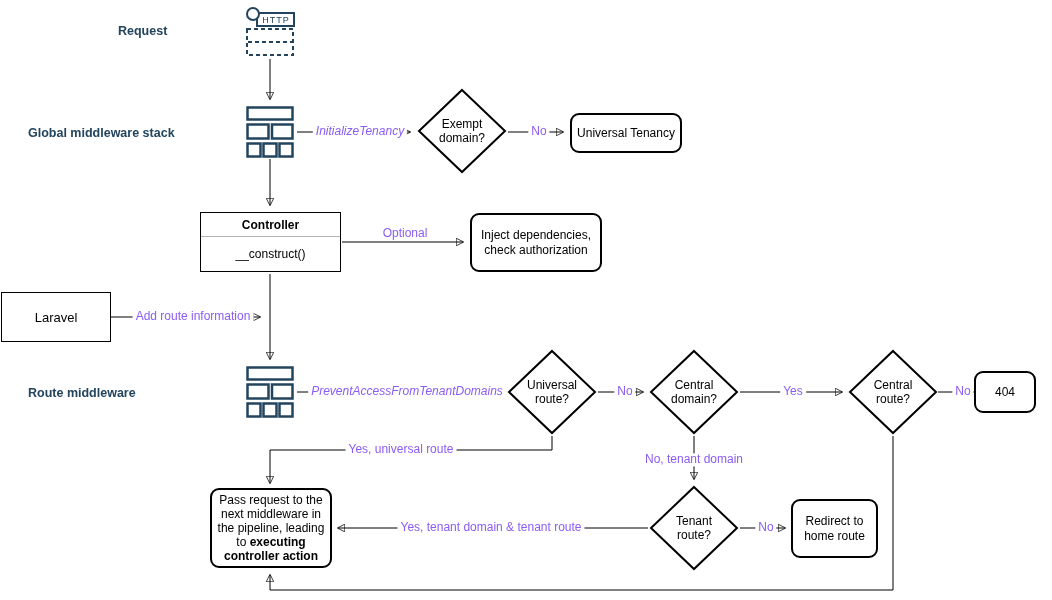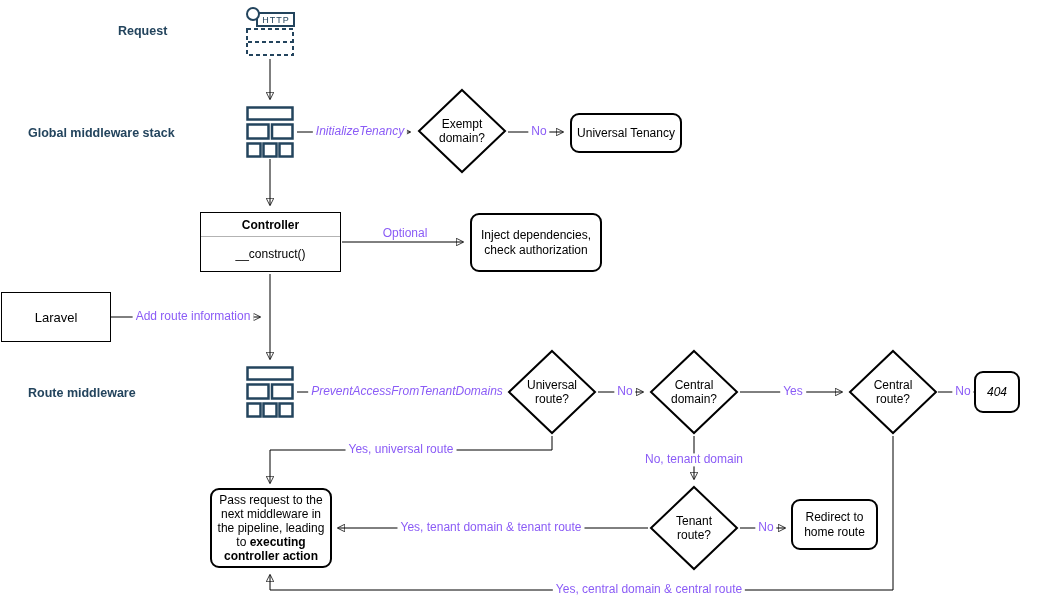--- a/index.html
+++ b/index.html
@@ -68,21 +68,20 @@
   <div class="elabel" style="left:405px;top:234px;">Optional</div>
   <div class="elabel" style="left:193px;top:317px;">Add route information</div>
   <div class="elabel it" style="left:407px;top:392px;">PreventAccessFromTenantDomains</div>
   <div class="elabel" style="left:625px;top:392px;">No</div>
   <div class="elabel" style="left:793px;top:392px;">Yes</div>
   <div class="elabel" style="left:963px;top:392px;">No</div>
   <div class="elabel" style="left:401px;top:450px;">Yes, universal route</div>
   <div class="elabel" style="left:694px;top:460px;">No, tenant domain</div>
   <div class="elabel" style="left:491px;top:528px;">Yes, tenant domain &amp; tenant route</div>
   <div class="elabel" style="left:766px;top:528px;">No</div>
-  <div class="elabel" style="left:649px;top:590px;">Yes, central domain &amp; central route</div>
 
   <div class="nlabel" style="left:118px;top:24px;width:120px;">Request</div>
   <div class="nlabel" style="left:28px;top:126px;width:212px;">Global middleware stack</div>
   <div class="nlabel" style="left:28px;top:386px;width:212px;">Route middleware</div>
 
   <div class="icon" style="left:244px;top:6px;">
     <svg width="52" height="52" viewBox="0 0 52 52">
       <rect x="13" y="7" width="37" height="13" fill="#fff" stroke="#23445D" stroke-width="2"></rect>
       <circle cx="9" cy="8" r="6" fill="#fff" stroke="#23445D" stroke-width="2"></circle>
       <text x="32" y="17" text-anchor="middle" font-size="9" letter-spacing="1" fill="#23445D" font-family="Liberation Sans, sans-serif">HTTP</text>
@@ -147,22 +146,22 @@
 
   <div class="diamond" style="left:649px;top:485px;">
     <svg width="90" height="86" viewBox="0 0 90 86">
         <polygon points="45,2 88,43 45,84 2,43" fill="#fff" stroke="#000" stroke-width="2"></polygon>
       </svg>
     <div class="dtext">Tenant route?</div>
   </div>
 
   <div class="node" style="left:570px;top:113px;width:112px;height:40px;">Universal Tenancy</div>
   <div class="node" style="left:470px;top:213px;width:132px;height:59px;">Inject dependencies, check authorization</div>
-  <div class="node" style="left:974px;top:371px;width:46px;height:42px;font-style:italic;">404</div>
-  <div class="node" style="left:791px;top:499px;width:87px;height:51px;">Redirect to home route</div>
+  <div class="node" style="left:974px;top:371px;width:62px;height:42px;">404</div>
+  <div class="node" style="left:791px;top:499px;width:87px;height:59px;">Redirect to home route</div>
 
   <div class="node" style="left:210px;top:488px;width:122px;height:80px;">
     <div class="passtext"><span>Pass request to the next middleware in the pipeline, leading to </span><b>executing controller action</b></div>
   </div>
 
   <div class="uml" style="left:200px;top:212px;width:141px;height:60px;">
     <div class="uml-title">Controller</div>
     <div class="uml-body">__construct()</div>
   </div>
 

